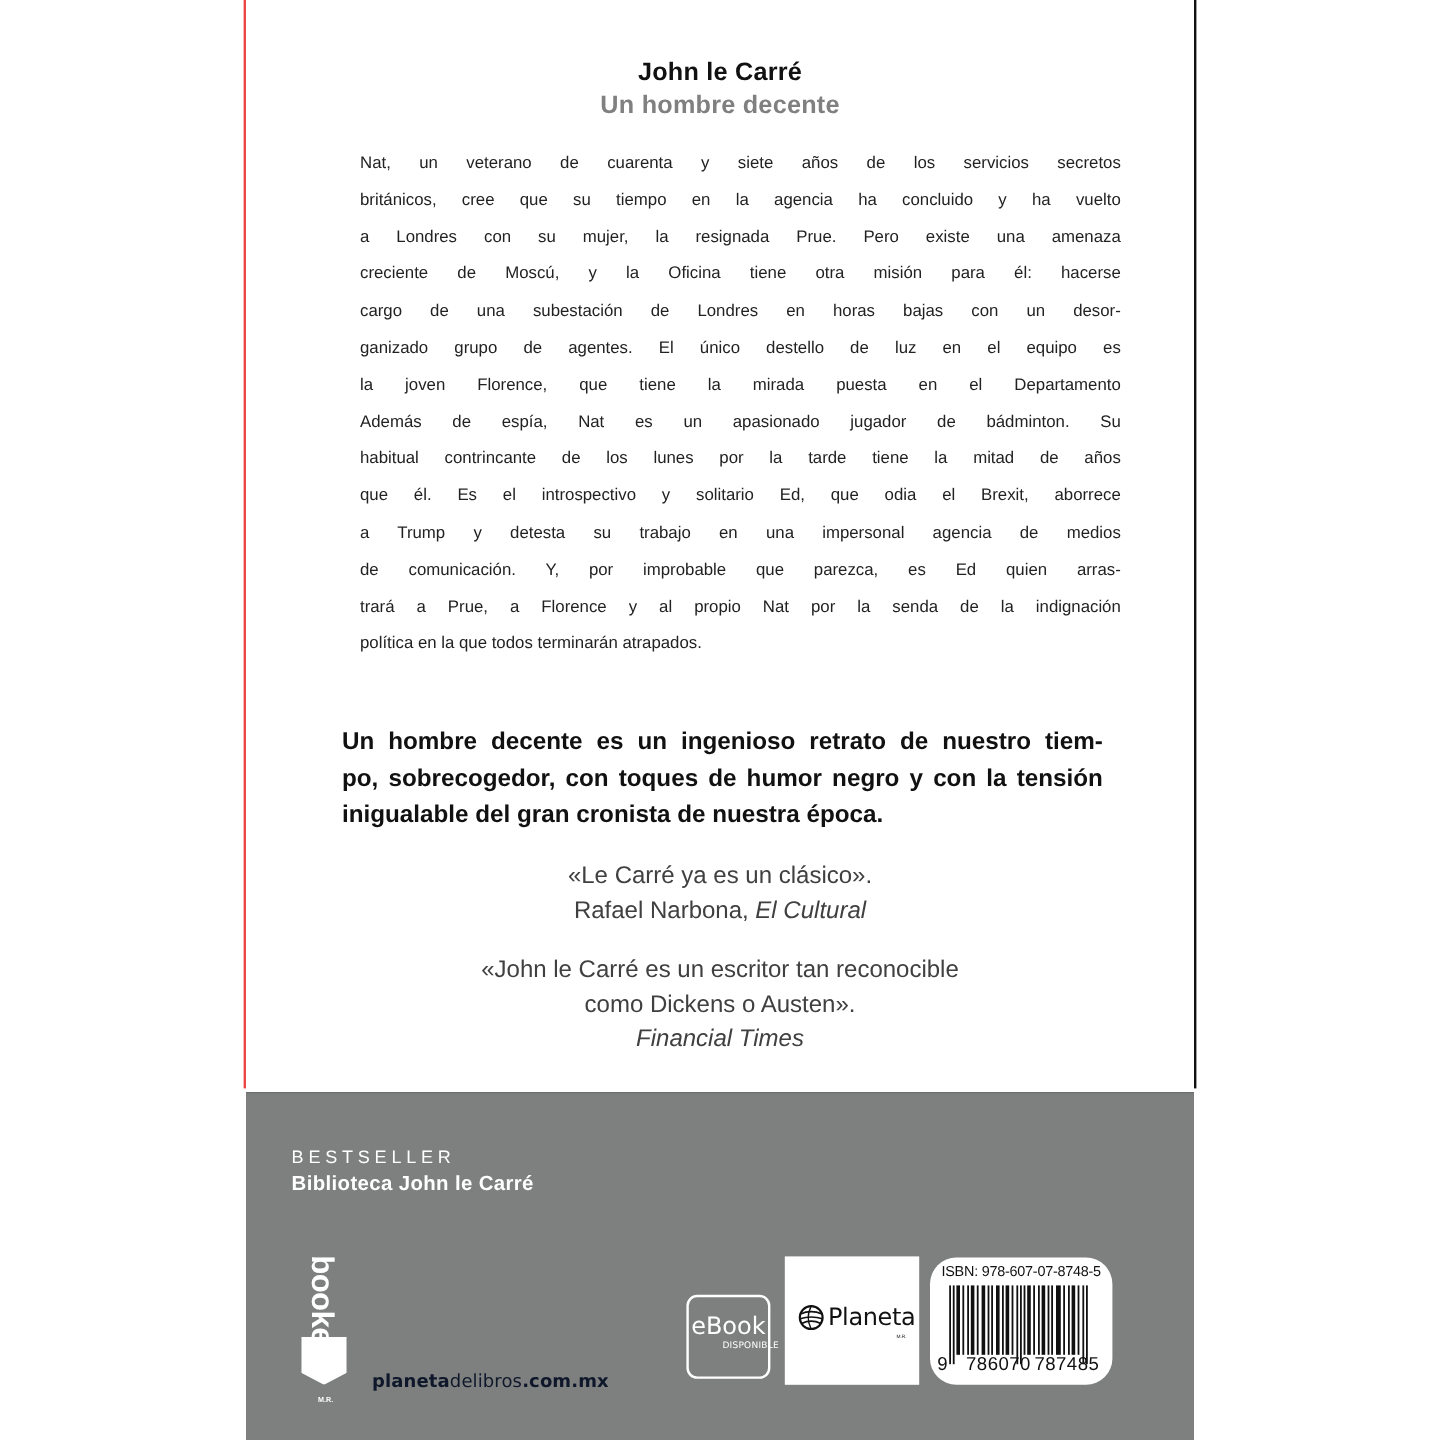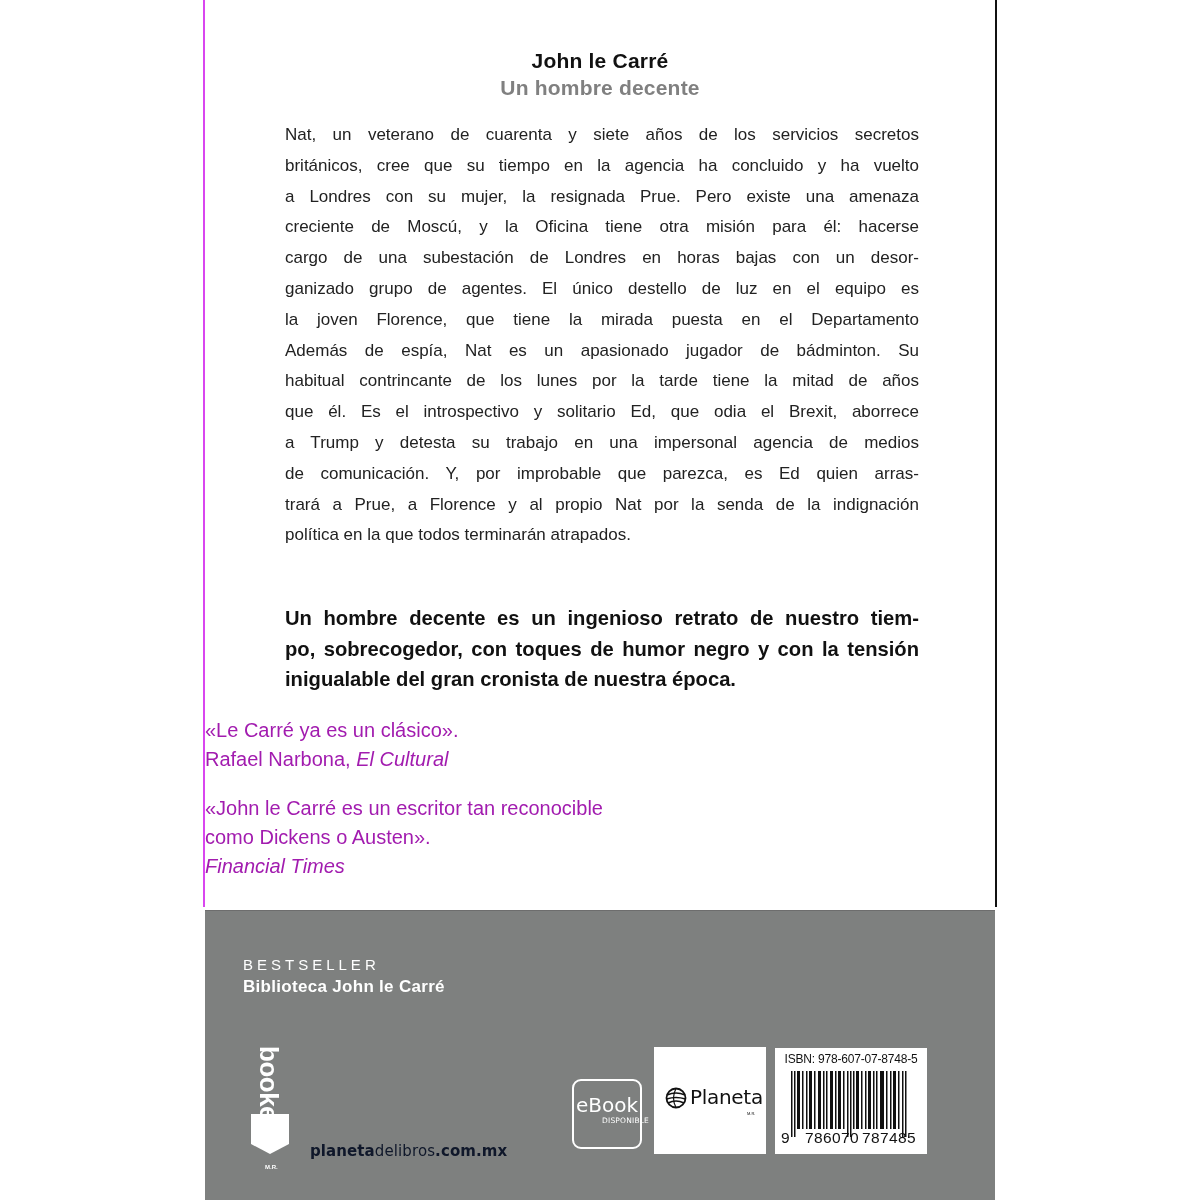--- a/index.html
+++ b/index.html
@@ -13,21 +13,21 @@
       position: relative;
       overflow: hidden;
       font-family: "Liberation Sans", sans-serif;
     }
     .cover {
       position: absolute;
       left: 203px;
       top: 0;
       width: 790px;
       height: 907px;
-      border-left: 2px solid #d946ef;
+      border-left: 2px solid #ef4444;
       border-right: 2px solid #111;
       background: #ffffff;
     }
     .header {
       position: absolute;
       top: 48px;
       left: 0;
       width: 100%;
       text-align: center;
     }
@@ -41,23 +41,23 @@
     .title {
       font-weight: bold;
       font-size: 21px;
       color: #808080;
       line-height: 28px;
       letter-spacing: 0.2px;
     }
     .synopsis {
       position: absolute;
       top: 120px;
-      left: 80px;
+      left: 95px;
       width: 634px;
-      font-size: 17px;
+      font-size: 14px;
       line-height: 30.8px;
       color: #222;
       text-align: justify;
       margin: 0;
     }
     .synopsis .line {
       display: block;
       text-align: justify;
       text-align-last: justify;
       white-space: nowrap;
@@ -82,23 +82,24 @@
       text-align-last: justify;
       white-space: nowrap;
     }
     .blurb .line.last {
       text-align-last: left;
     }
     .quotes {
       position: absolute;
       left: 0;
       width: 100%;
+      text-align: center;
       font-size: 20px;
       line-height: 29px;
-      color: #a21caf;
+      color: #404040;
     }
     .quote1 { top: 716px; }
     .quote2 { top: 794px; }
     .quotes .src-italic { font-style: italic; }
 
     .band {
       position: absolute;
       left: 0;
       top: 910px;
       width: 790px;
@@ -232,20 +233,21 @@
       font-size: 4px;
       color: #111;
     }
     .barcode-box {
       position: absolute;
       left: 570px;
       top: 137px;
       width: 152px;
       height: 106px;
       background: #ffffff;
+      border-radius: 22px;
     }
     .barcode-box .isbn {
       position: absolute;
       left: 0;
       width: 100%;
       top: 4px;
       text-align: center;
       font-size: 12px;
       color: #111;
       letter-spacing: -0.2px;

